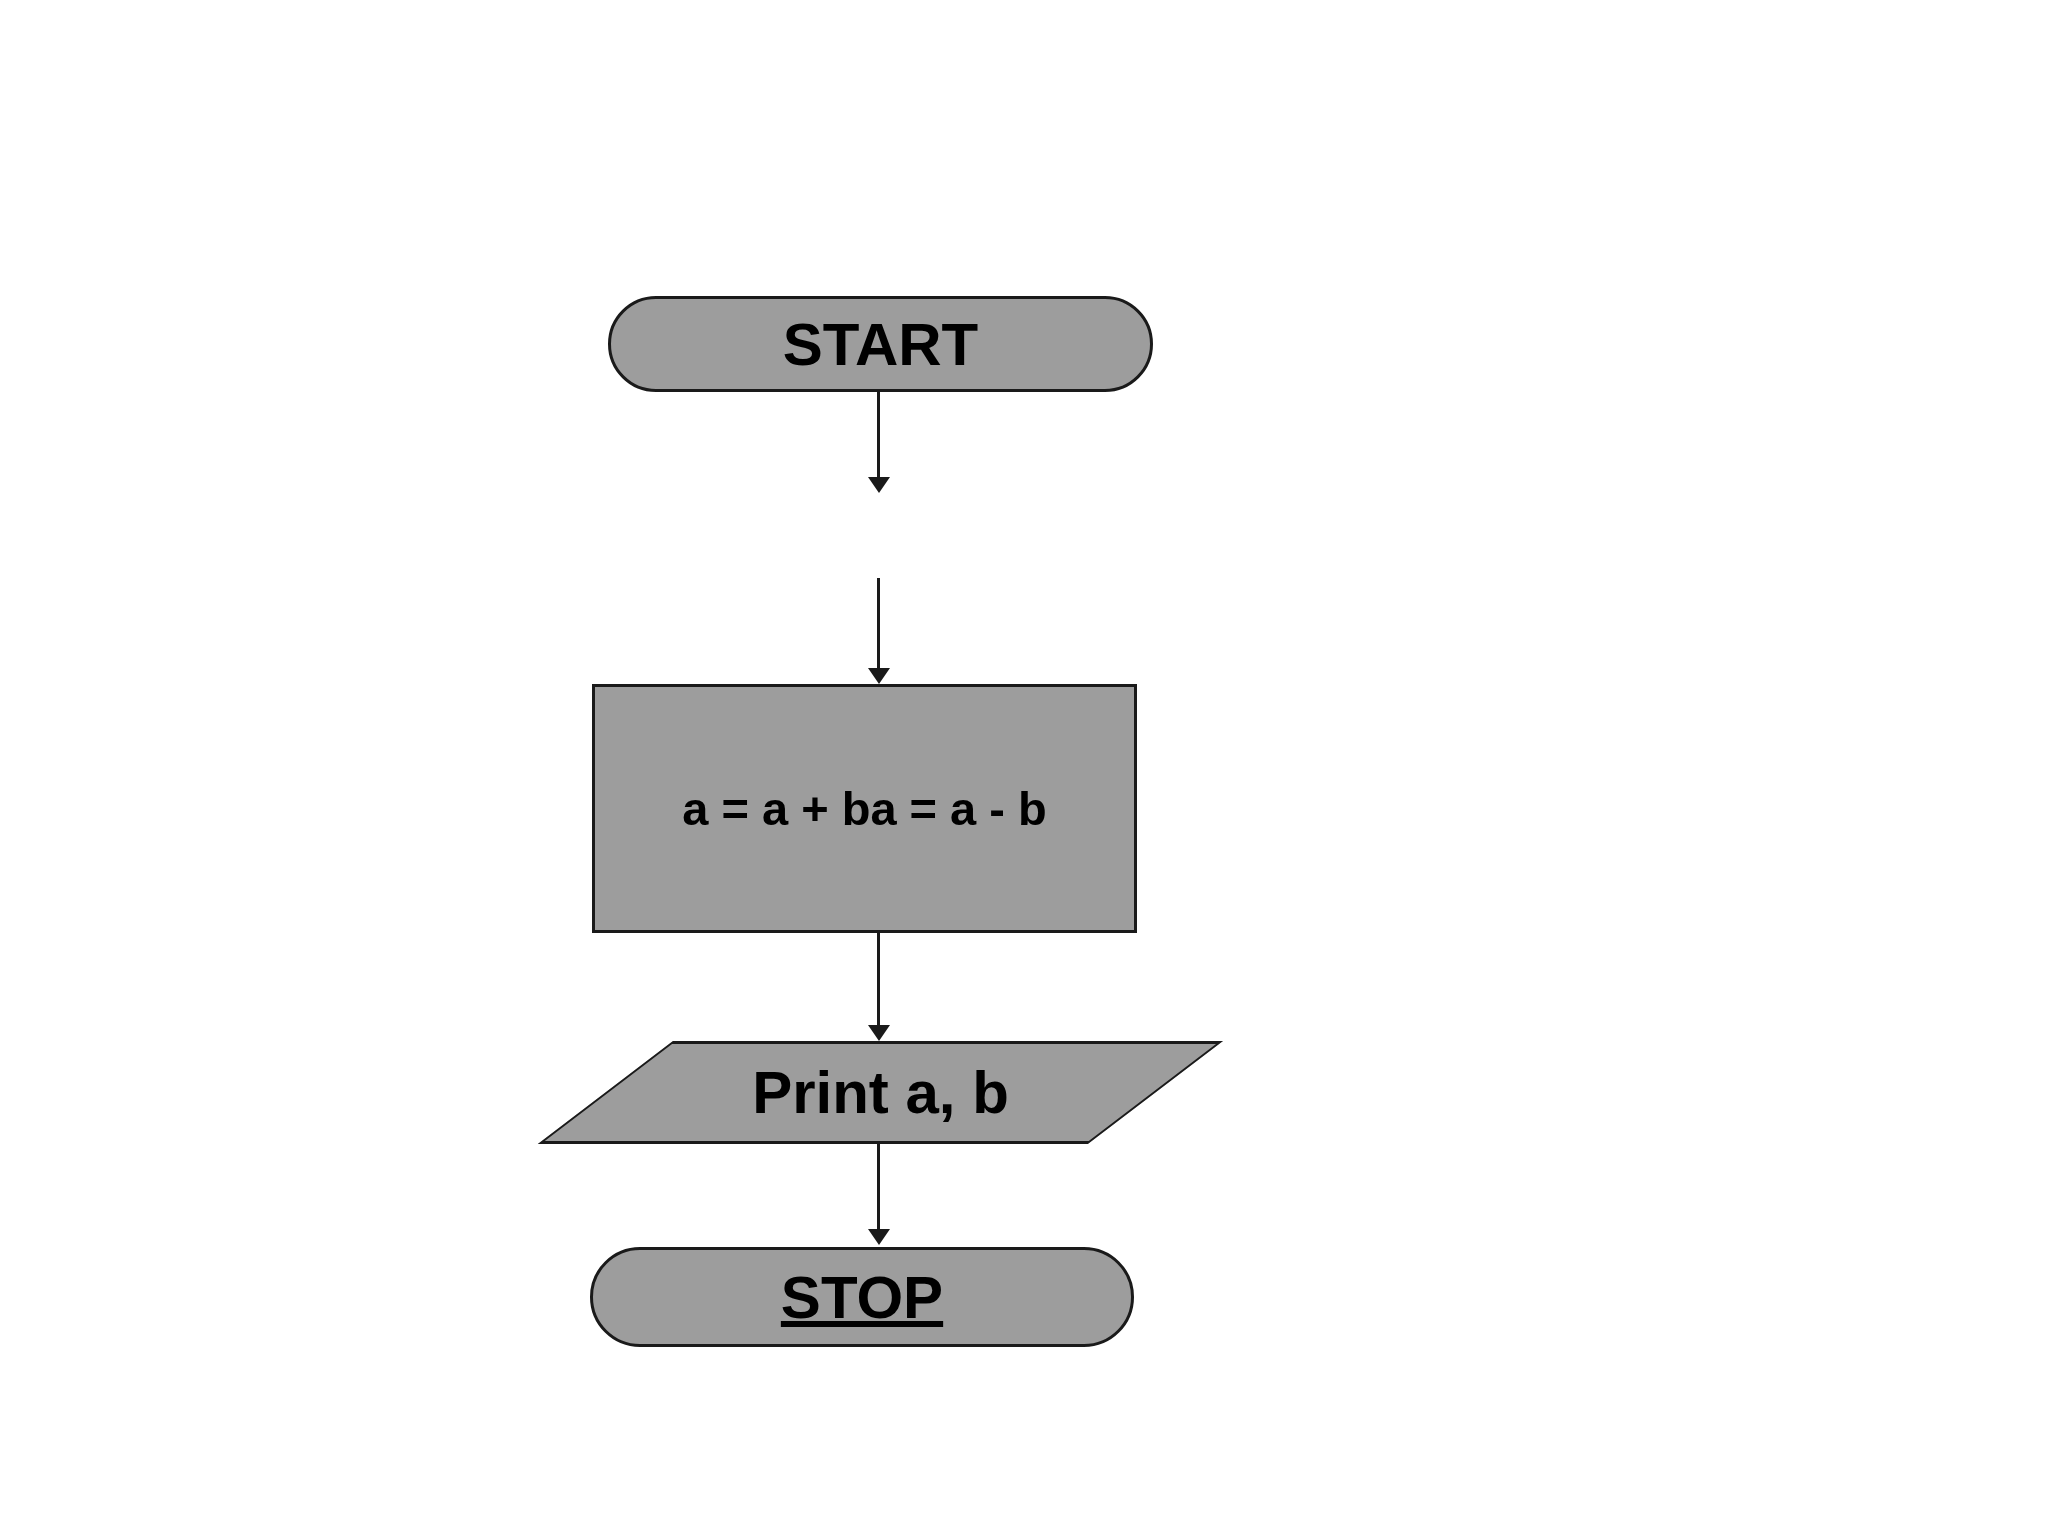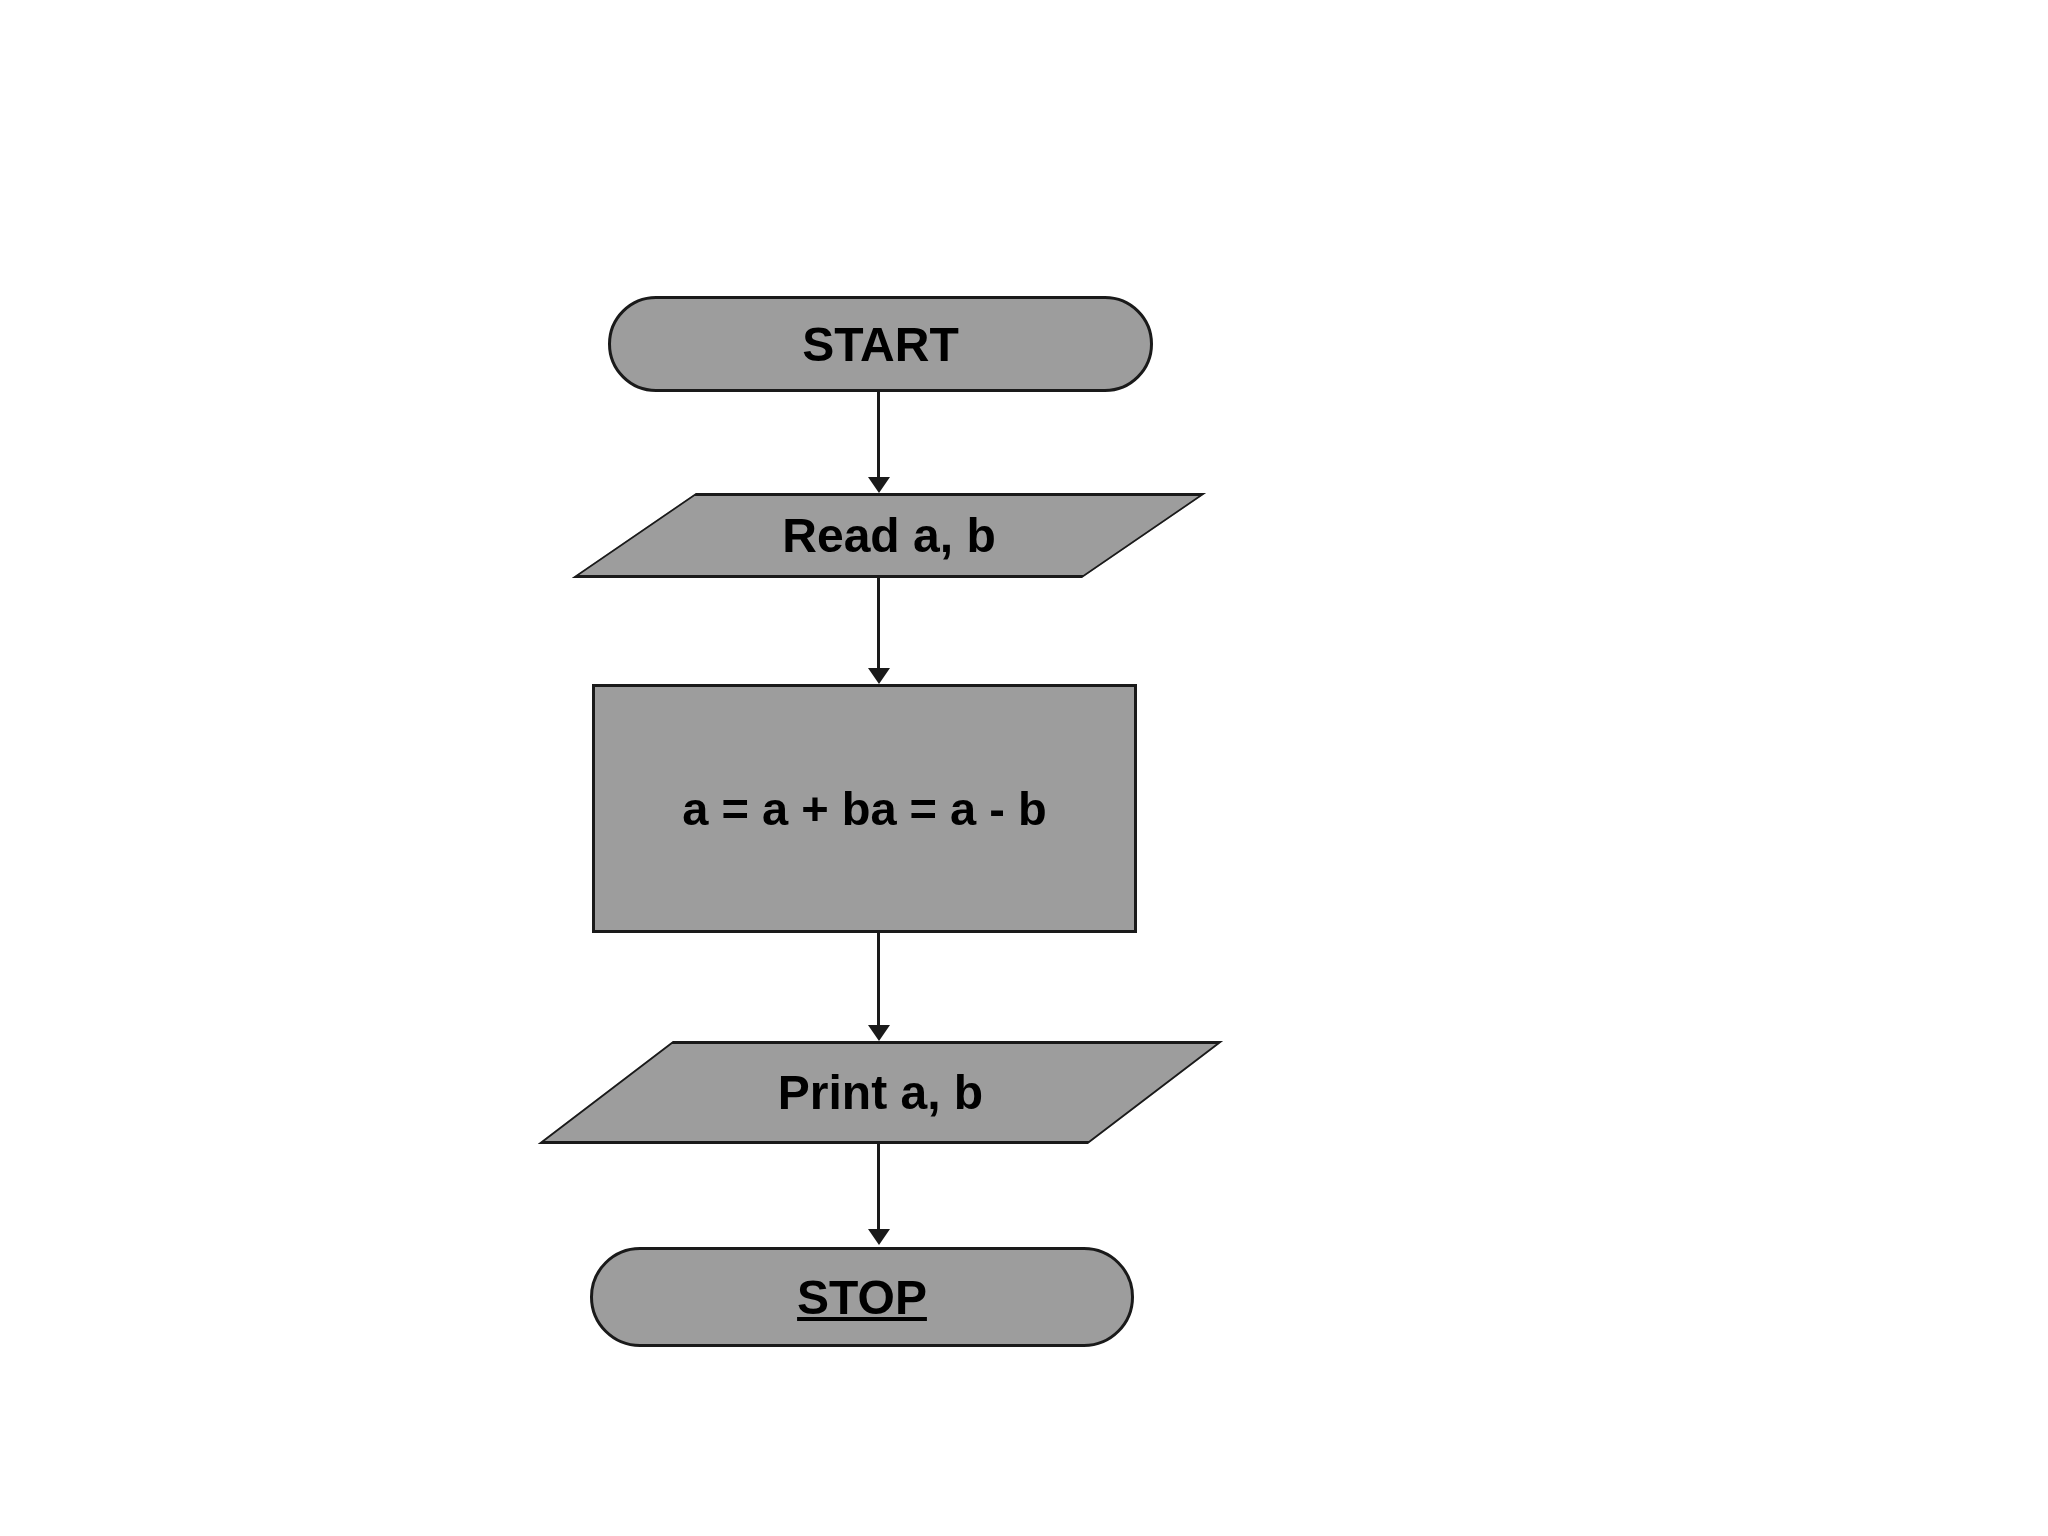--- a/index.html
+++ b/index.html
@@ -18,21 +18,21 @@
     top: 124px;
     font-size: 126px;
     line-height: 1;
     color: #000000;
     white-space: nowrap;
   }
 
   .node-label {
     color: #000000;
     font-weight: bold;
-    font-size: 48px;
+    font-size: 60px;
     white-space: nowrap;
   }
 
   
   .terminator {
     position: absolute;
     background: #9d9d9d;
     border: 3px solid #1a1a1a;
     border-radius: 60px;
     display: flex;
@@ -114,26 +114,20 @@
 <div id="slide">
 
 
   <div class="terminator" id="node-start">
     <span class="node-label">START</span>
   </div>
 
   <div class="arrow-line" id="arrow1-line"></div>
   <div class="arrow-head" id="arrow1-head"></div>
 
-  <div class="io-box" id="node-read">
-    <div class="io-skew"></div>
-    <div class="io-label">
-      <span class="node-label">Read a, b</span>
-    </div>
-  </div>
 
   <div class="arrow-line" id="arrow2-line"></div>
   <div class="arrow-head" id="arrow2-head"></div>
 
   <div class="process">
     <span class="node-label">a = a + b</span>
     <span class="node-label">a = a - b</span>
   </div>
 
   <div class="arrow-line" id="arrow3-line"></div>

